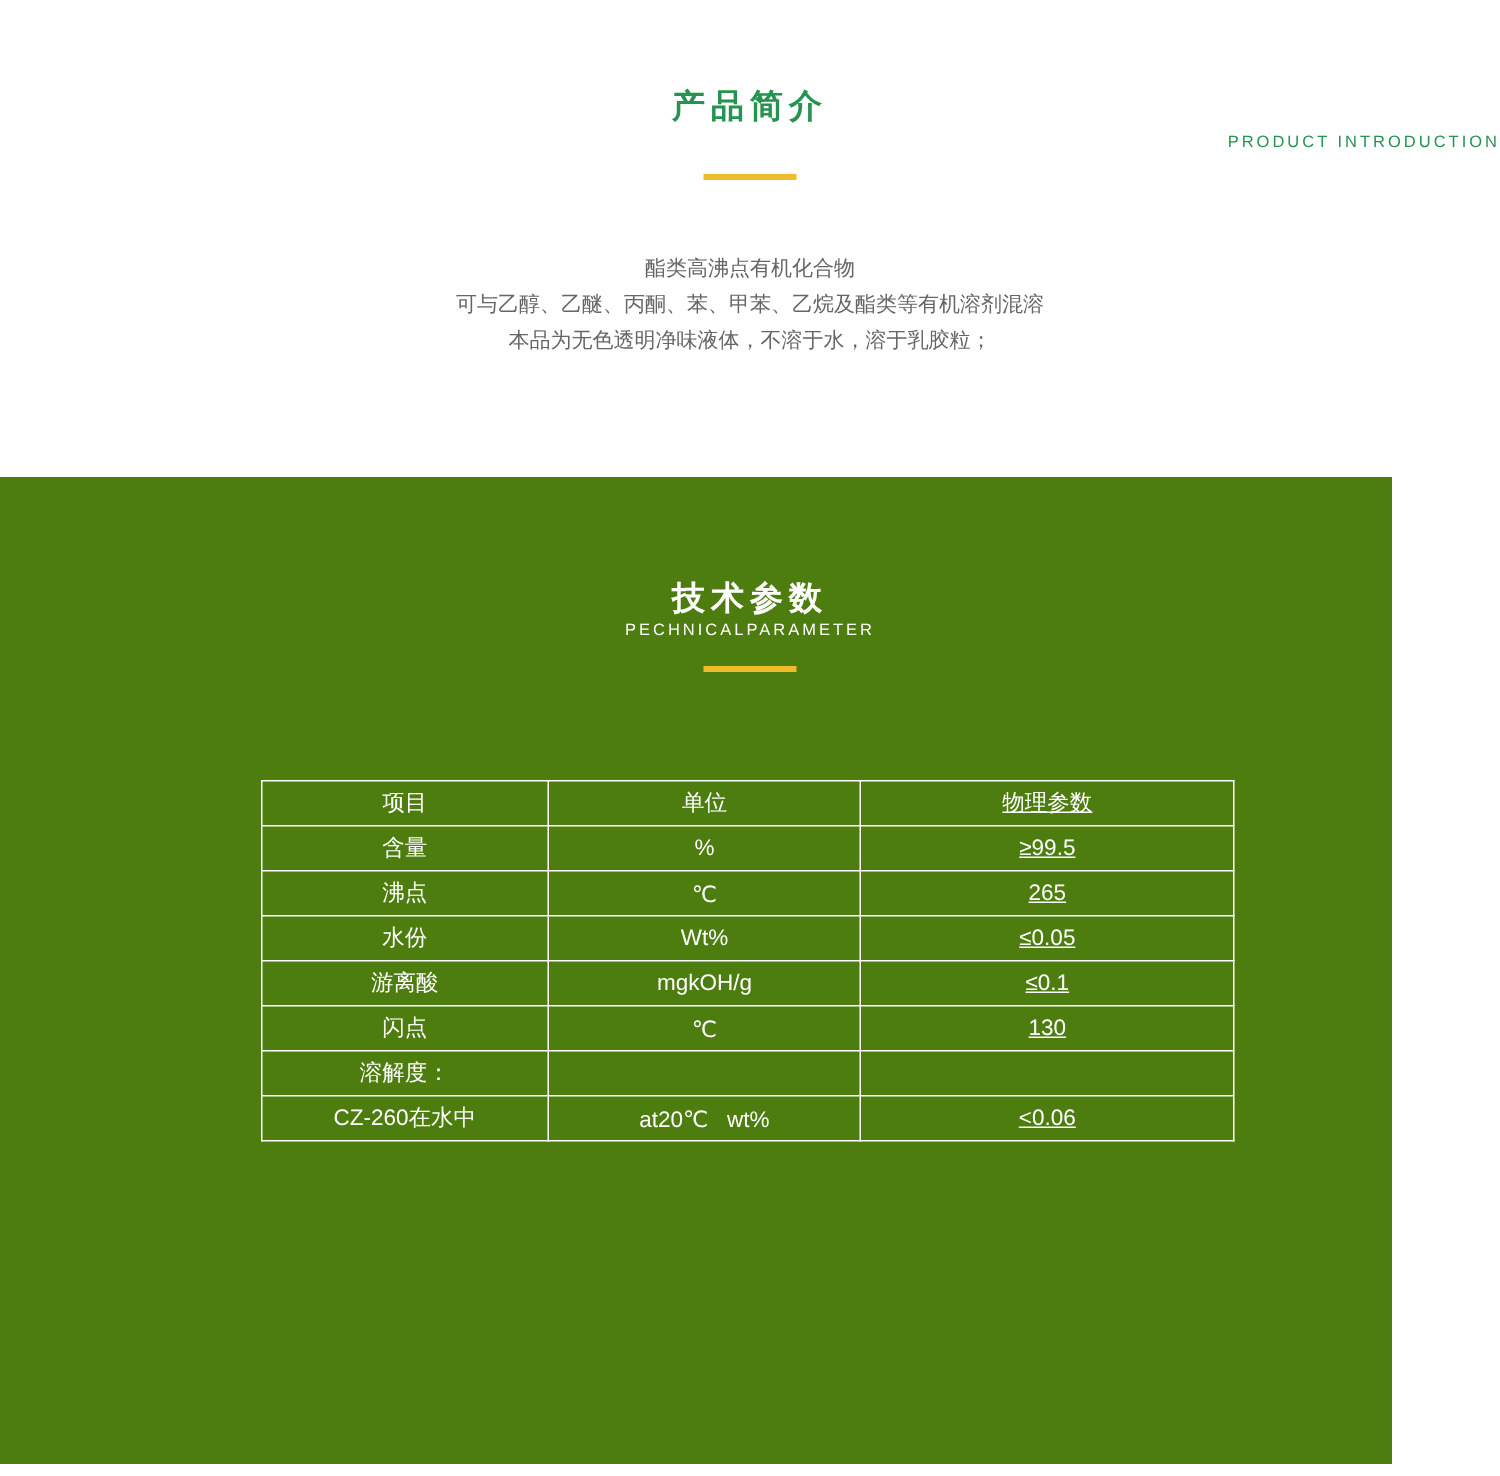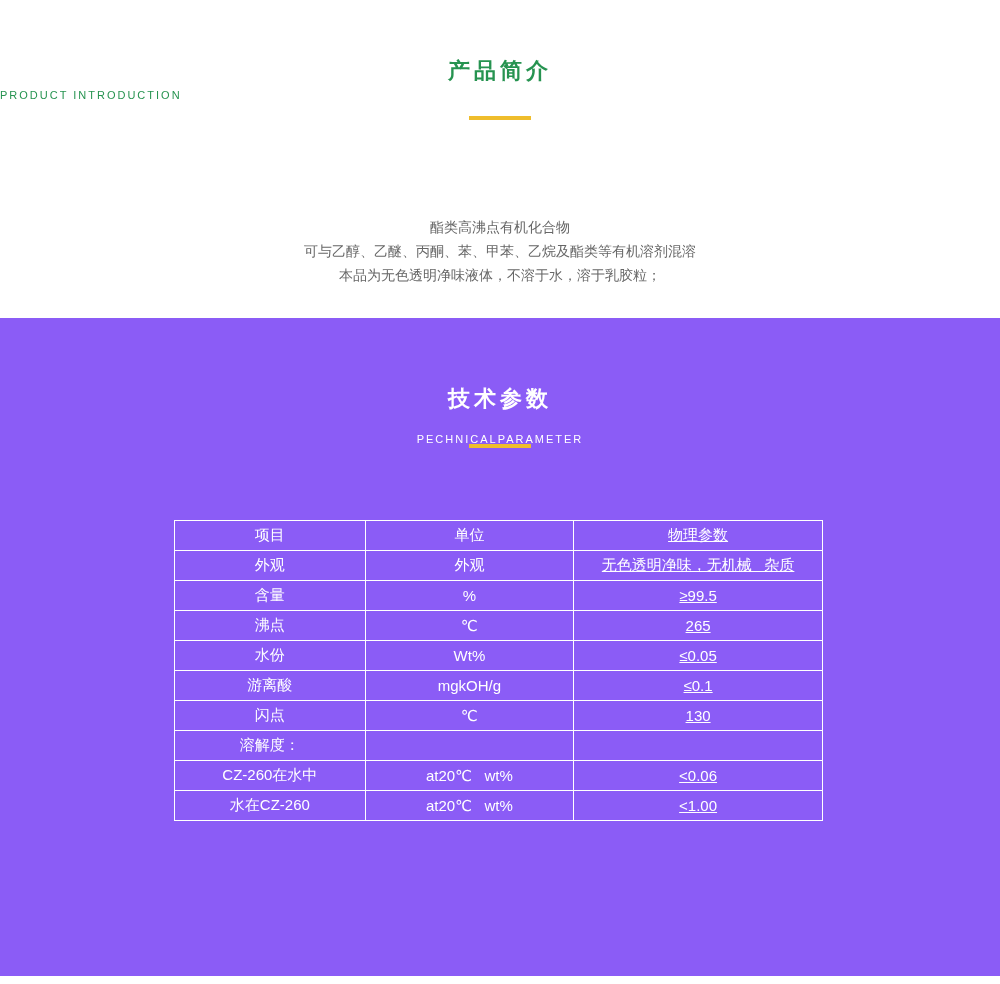--- a/index.html
+++ b/index.html
@@ -2,32 +2,32 @@
 <html><head>
   <meta charset="utf-8">
   <style>
     * { margin: 0; padding: 0; box-sizing: border-box; }
     html, body { width: 1000px; height: 984px; background: #ffffff; overflow: hidden; }
     body { font-family: "DejaVu Sans", "Liberation Sans", sans-serif; position: relative; }
 
     .intro { position: absolute; left: 0; top: 0; width: 1000px; height: 318px; background: #ffffff; }
     .intro-title { position: absolute; top: 56px; left: 0; width: 1000px; text-align: center;
       font-size: 22px; font-weight: bold; color: #269350; letter-spacing: 4px; }
-    .intro-sub { position: absolute; top: 89px; left: 0; width: 1000px; text-align: left;
+    .intro-sub { position: absolute; top: 89px; left: 0; width: 1000px; text-align: right;
       font-family: "Liberation Sans", sans-serif; font-size: 11px; color: #269350; letter-spacing: 2px; }
     .bar { position: absolute; left: 469px; width: 62px; height: 4px; background: #efbd2c; }
     .intro .bar { top: 116px; }
     .intro-body { position: absolute; top: 167px; left: 0; width: 1000px; text-align: center;
-      font-size: 14px; line-height: 24px; color: #666666; margin-top: 48px; }
+      font-size: 14px; line-height: 24px; color: #666666; }
     .intro-body div { white-space: nowrap; }
 
-    .params { position: absolute; left: 0; top: 318px; width: 1000px; height: 658px; background: #8b5cf6; }
+    .params { position: absolute; left: 0; top: 318px; width: 928px; height: 658px; background: #4d7c0f; }
     .params-title { position: absolute; top: 66px; left: 0; width: 1000px; text-align: center;
       font-size: 22px; font-weight: bold; color: #ffffff; letter-spacing: 4px; }
-    .params-sub { position: absolute; top: 115px; left: 0; width: 1000px; text-align: center;
+    .params-sub { position: absolute; top: 96px; left: 0; width: 1000px; text-align: center;
       font-family: "Liberation Sans", sans-serif; font-size: 11px; color: #ffffff; letter-spacing: 2px; }
     .params .bar { top: 126px; }
 
     table.spec { position: absolute; left: 174px; top: 202px; width: 649px; border-collapse: collapse; }
     table.spec td { border: 1px solid #ffffff; color: #ffffff; text-align: center; height: 30px;
       font-size: 15px; font-family: "Liberation Sans", "DejaVu Sans", sans-serif; white-space: pre; padding: 0 4px; }
     table.spec td.c1 { width: 191px; }
     table.spec td.c2 { width: 209px; }
     table.spec td.c3 { width: 249px; text-decoration: underline; }
   </style>
@@ -51,25 +51,20 @@
   <div class="bar"></div>
 
   <table class="spec">
     <tbody>
         <tr>
       <td class="c1">项目</td>
       <td class="c2">单位</td>
       <td class="c3">物理参数</td>
     </tr>
     <tr>
-      <td class="c1">外观</td>
-      <td class="c2">外观</td>
-      <td class="c3">无色透明净味，无机械   杂质</td>
-    </tr>
-    <tr>
       <td class="c1">含量</td>
       <td class="c2">%</td>
       <td class="c3">≥99.5</td>
     </tr>
     <tr>
       <td class="c1">沸点</td>
       <td class="c2">℃</td>
       <td class="c3">265</td>
     </tr>
     <tr>
@@ -90,20 +85,15 @@
     <tr>
       <td class="c1">溶解度：</td>
       <td class="c2"></td>
       <td class="c3"></td>
     </tr>
     <tr>
       <td class="c1">CZ-260在水中</td>
       <td class="c2">at20℃   wt%</td>
       <td class="c3">&lt;0.06</td>
     </tr>
-    <tr>
-      <td class="c1">水在CZ-260</td>
-      <td class="c2">at20℃   wt%</td>
-      <td class="c3">&lt;1.00</td>
-    </tr>
   </tbody>
     </table>
 </section>
 
 </body></html>

